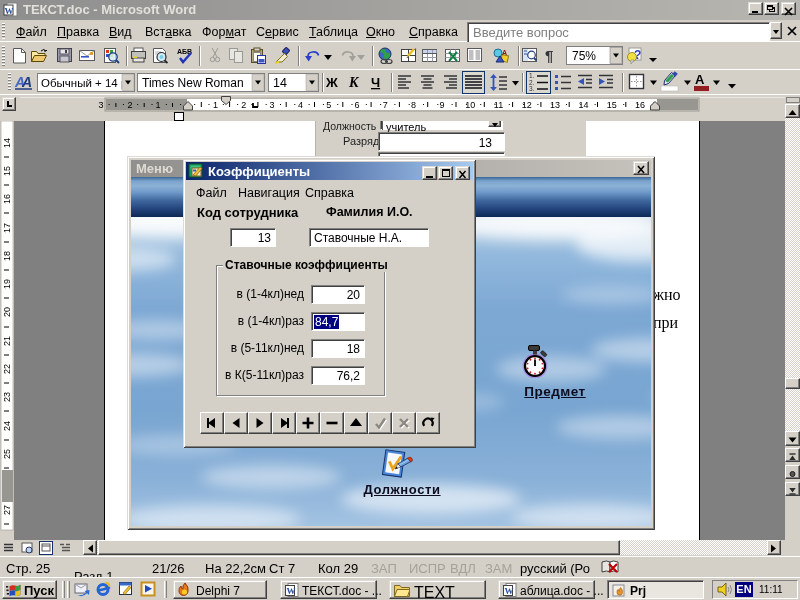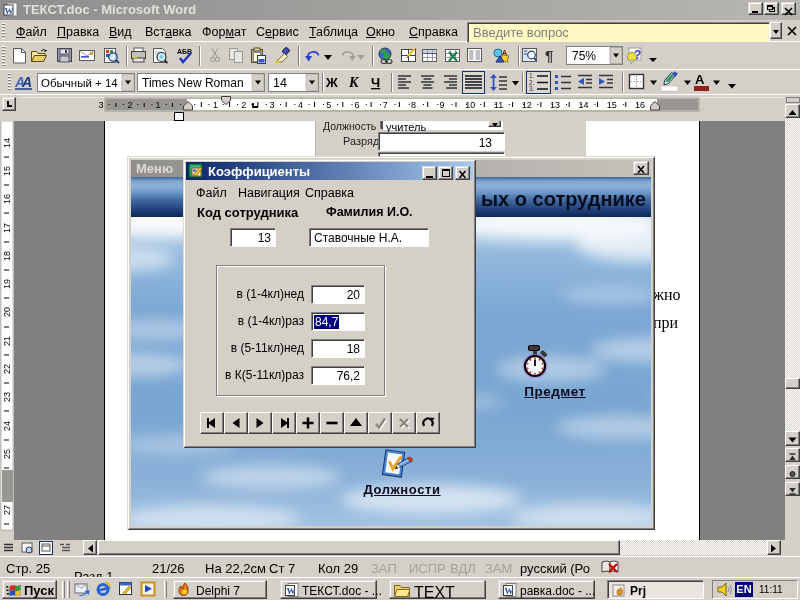--- a/index.html
+++ b/index.html
@@ -38,21 +38,21 @@
   <div class="abs hnd" style="left:2px;top:3px;height:16px"></div>
   <div class="abs txt" style="left:16px;top:5px;font-size:12.5px"><u>Ф</u>айл</div>
   <div class="abs txt" style="left:57px;top:5px;font-size:12.5px"><u>П</u>равка</div>
   <div class="abs txt" style="left:109px;top:5px;font-size:12.5px"><u>В</u>ид</div>
   <div class="abs txt" style="left:145px;top:5px;font-size:12.5px">Вст<u>а</u>вка</div>
   <div class="abs txt" style="left:202px;top:5px;font-size:12.5px">Фор<u>м</u>ат</div>
   <div class="abs txt" style="left:256px;top:5px;font-size:12.5px">С<u>е</u>рвис</div>
   <div class="abs txt" style="left:309px;top:5px;font-size:12.5px"><u>Т</u>аблица</div>
   <div class="abs txt" style="left:366px;top:5px;font-size:12.5px"><u>О</u>кно</div>
   <div class="abs txt" style="left:409px;top:5px;font-size:12.5px"><u>С</u>правка</div>
-  <div class="abs" style="left:467px;top:2px;width:303px;height:23px;background:#fef9c3;border:1px solid #808080;border-bottom-color:#fff;border-right-color:#fff;box-shadow:inset 1px 1px 0 #404040">
+  <div class="abs" style="left:467px;top:2px;width:303px;height:23px;background:#ffffff;border:1px solid #808080;border-bottom-color:#fff;border-right-color:#fff;box-shadow:inset 1px 1px 0 #404040">
     <div class="abs txt" style="left:5px;top:2px;font-size:13px;color:#808080">Введите вопрос</div>
   </div>
   <div class="abs ddb" style="left:770px;top:2px;width:12px;height:17px">
       <div class="arrowdn abs" style="left:2px;top:7px"></div>
     </div>
   <svg class="abs" style="left:786px;top:5px" width="12" height="12" viewBox="0 0 12 12">
       <path d="M2 2 l8 8 M10 2 l-8 8" stroke="#000" stroke-width="1.7"></path>
     </svg>
 </div>
 
@@ -503,21 +503,20 @@
       <div class="abs txt" style="left:5px;top:1px;font-size:13px;font-weight:bold;color:#dedbd4">Меню</div>
     </div>
     <div class="abs raised2" style="left:506px;top:5px;width:16px;height:14px">
       <svg width="14" height="12" viewBox="0 0 14 12">
           <path d="M4 2 l6 7 M10 2 l-6 7" stroke="#000" stroke-width="1.6"></path>
         </svg>
     </div>
     <div class="abs" style="left:4px;top:21px;width:520px;height:349px;overflow:hidden">
 
       <div class="abs" style="left:0;top:0;width:520px;height:40px;background:linear-gradient(180deg,#3a6796 0%,#7ba3cd 10%,#8db1d6 22%,#6f9aca 38%,#41699f 58%,#24477f 78%,#0d2757 100%)"></div>
-      <div class="abs txt" style="left:350px;top:11px;font-size:20px;font-weight:bold;color:#060d1e">ых о сотруднике</div>
 
       <svg class="abs" style="left:0;top:40px" width="520" height="309" viewBox="0 0 520 309">
         <defs>
           <linearGradient id="sky" x1="0" y1="0" x2="0" y2="1">
             <stop offset="0" stop-color="#c9dae9"></stop>
               <stop offset=".12" stop-color="#93b9dd"></stop>
               <stop offset=".3" stop-color="#7da8d4"></stop>
               <stop offset=".62" stop-color="#78a5d1"></stop>
               <stop offset=".85" stop-color="#8ab1d8"></stop>
               <stop offset="1" stop-color="#a3c3e2"></stop>
@@ -615,20 +614,21 @@
     <div class="abs txt" style="left:122px;top:27px;font-size:12.5px">Справка</div>
     <div class="abs txt" style="left:14px;top:46px;font-size:13px;font-weight:bold">Код сотрудника</div>
     <div class="abs txt" style="left:143px;top:46px;font-size:12.5px;font-weight:bold">Фамилия И.О.</div>
     <div class="abs edit" style="left:47px;top:69px;width:46px;height:19px;font-size:12px">
         <div class="abs txt" style="right:4px;top:2px">13</div>
       </div>
     <div class="abs edit" style="left:126px;top:69px;width:120px;height:19px;font-size:12px">
         <div class="abs txt" style="left:4px;top:2px">Ставочные Н.А.</div>
       </div>
     <fieldset class="abs" style="left:33px;top:106px;width:169px;height:131px;border:1px solid #808080;box-shadow:inset 1px 1px 0 #fff,1px 1px 0 #fff"></fieldset>
+    <div class="abs txt" style="left:40px;top:99px;font-size:12px;font-weight:bold;background:#d4d0c8;padding:0 2px">Ставочные коэффициенты</div>
     <div class="abs txt" style="left:40px;top:128px;width:81px;text-align:right;font-size:12px">в (1-4кл)нед</div>
     <div class="abs txt" style="left:40px;top:155px;width:81px;text-align:right;font-size:12px">в (1-4кл)раз</div>
     <div class="abs txt" style="left:40px;top:182px;width:81px;text-align:right;font-size:12px">в (5-11кл)нед</div>
     <div class="abs txt" style="left:36px;top:209px;width:85px;text-align:right;font-size:12px">в К(5-11кл)раз</div>
     <div class="abs edit" style="left:128px;top:126px;width:54px;height:19px;font-size:12px">
         <div class="abs txt" style="right:4px;top:2px">20</div>
       </div>
     <div class="abs edit" style="left:128px;top:153px;width:54px;height:19px;font-size:12px">
         <div class="abs" style="left:2px;top:2px;background:#000080;color:#fff;padding:0 1px;height:14px;line-height:14px">84,7</div>
       </div>
@@ -817,21 +817,21 @@
         <path d="M.5 12.5 L3 5.5 h13 l-2.5 7Z" fill="#ffe890" stroke="#806820"></path>
       </svg>
     <div class="abs txt" style="left:24px;top:3px;font-size:16px">TEXT</div>
   </div>
   <div class="abs raised2" style="left:498px;top:2px;width:97px;height:19px">
     <svg class="abs" style="left:4px;top:2px" width="14" height="15" viewBox="0 0 14 15">
         <rect x="3" y="0.5" width="10" height="13" fill="#fff" stroke="#808080"></rect>
         <rect x="0.5" y="2.5" width="9" height="10" fill="#fff" stroke="#404040"></rect>
         <text x="1.5" y="11" font-size="9" font-weight="bold" fill="#2a50a0" font-family="Liberation Serif">W</text>
       </svg>
-    <div class="abs txt" style="left:21px;top:3px;font-size:12px">равка.doc - ...</div>
+    <div class="abs txt" style="left:21px;top:3px;font-size:12px">аблица.doc - ...</div>
   </div>
   <div class="abs" style="left:607px;top:2px;width:97px;height:19px;background:#e9e6e0;border:1px solid;border-color:#808080 #fff #fff #808080;box-shadow:inset 1px 1px 0 #404040">
     <svg class="abs" style="left:4px;top:2px" width="15" height="15" viewBox="0 0 15 15">
         <rect x="1" y="2" width="11" height="11" fill="#f8f0e0" stroke="#889"></rect>
         <path d="M7 2 q3 3 2.3 6 a3.4 3.4 0 0 1 -6.8 0 q-0.4 -2.3 1.5 -3.8 q0 2.3 1.5 2.3 q-0.8 -2.3 1.5 -4.5Z" fill="#e89828" stroke="#904808" stroke-width=".7" transform="translate(3,3) scale(.8)"></path>
       </svg>
     <div class="abs txt" style="left:22px;top:3px;font-size:12px;font-weight:bold">Prj</div>
   </div>
   <div class="abs" style="left:712px;top:2px;width:86px;height:19px;border:1px solid;border-color:#808080 #fff #fff #808080">
     <svg class="abs" style="left:3px;top:1px" width="17" height="15" viewBox="0 0 17 15">

